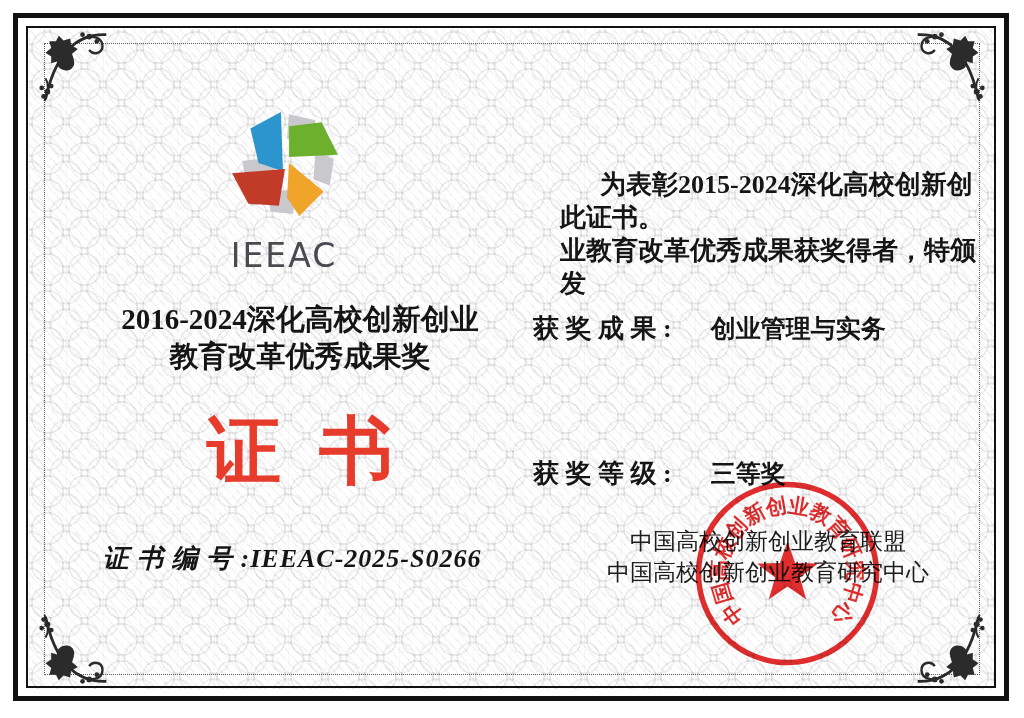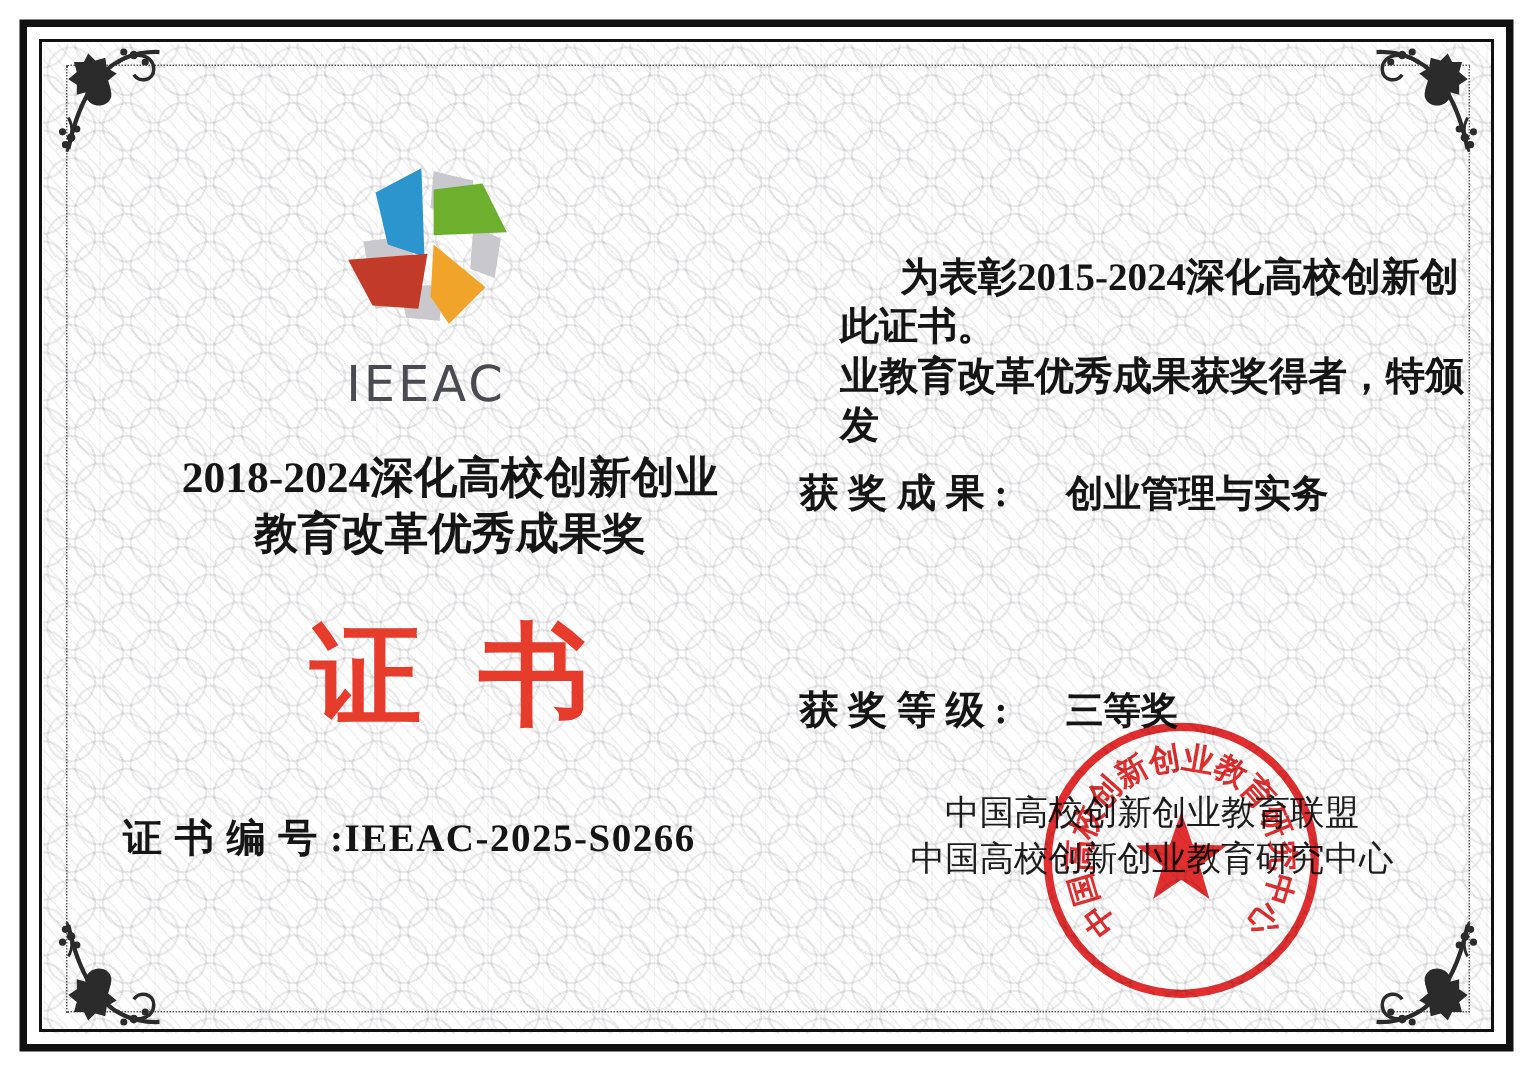--- a/index.html
+++ b/index.html
@@ -43,22 +43,22 @@
   .award-title{
     position:absolute;left:92px;top:301px;width:416px;text-align:center;
     font-size:29px;font-weight:bold;line-height:37px;color:var(--text);
   }
   .doc-title{
     position:absolute;left:92px;top:411px;width:416px;text-align:center;
     font-size:74px;font-weight:bold;color:var(--title-red);
     letter-spacing:38px;text-indent:38px;line-height:1.1;
   }
   .cert-no{
-    position:absolute;left:82px;top:541px;width:420px;
-    font-size:26px;font-weight:bold;letter-spacing:1px;color:var(--text);
+    position:absolute;left:82px;top:541px;width:420px;text-align:center;
+    font-size:26px;font-weight:bold;letter-spacing:1px;color:var(--text);font-style:italic;
   }
   .citation{position:absolute;left:534px;top:168px;width:416px;
     font-size:26px;font-weight:bold;line-height:33px;color:var(--text);margin-left:26px;}
   .citation .indent{text-indent:40px;}
   .award-row{position:absolute;left:533px;font-size:26px;font-weight:bold;color:var(--text);white-space:nowrap;}
   .row-1{top:311px;}.row-2{top:373px;}.row-3{top:456px;}
   .award-row .val{font-family:"DejaVu Sans","Liberation Sans",sans-serif;font-weight:700;font-size:25px;margin-left:39px;}
   .issuer{
     position:absolute;left:598px;top:526px;width:340px;text-align:center;
     font-size:23px;line-height:31px;font-weight:500;color:#1c1c1c;z-index:1;
@@ -119,21 +119,21 @@
     <polygon points="38,80 66,78 64,102 42,100" fill="#c9c9cd"></polygon>
     <polygon points="86,40 104,48 100,74 84,68" fill="#c9c9cd"></polygon>
     <polygon points="52,2 22,18 30,52 54,60" fill="#2d95cd"></polygon>
     <polygon points="60,16 92,12 108,44 60,46" fill="#6db02d"></polygon>
     <polygon points="4,62 56,58 50,94 20,92" fill="#c23a28"></polygon>
     <polygon points="60,52 94,80 70,104 58,86" fill="#f0a42a"></polygon>
   </svg>
   <div class="wordmark">IEEAC</div>
 
   <div class="award-title">
-    <div>2018-2024深化高校创新创业</div>
+    <div>2016-2024深化高校创新创业</div>
     <div>教育改革优秀成果奖</div>
   </div>
 
   <div class="doc-title">证书</div>
 
   <div class="cert-no">证 书 编 号 :IEEAC-2025-S0266</div>
 
   <div class="citation">
     <div class="indent">为表彰2015-2024深化高校创新创</div>
     <div>此证书。</div>

